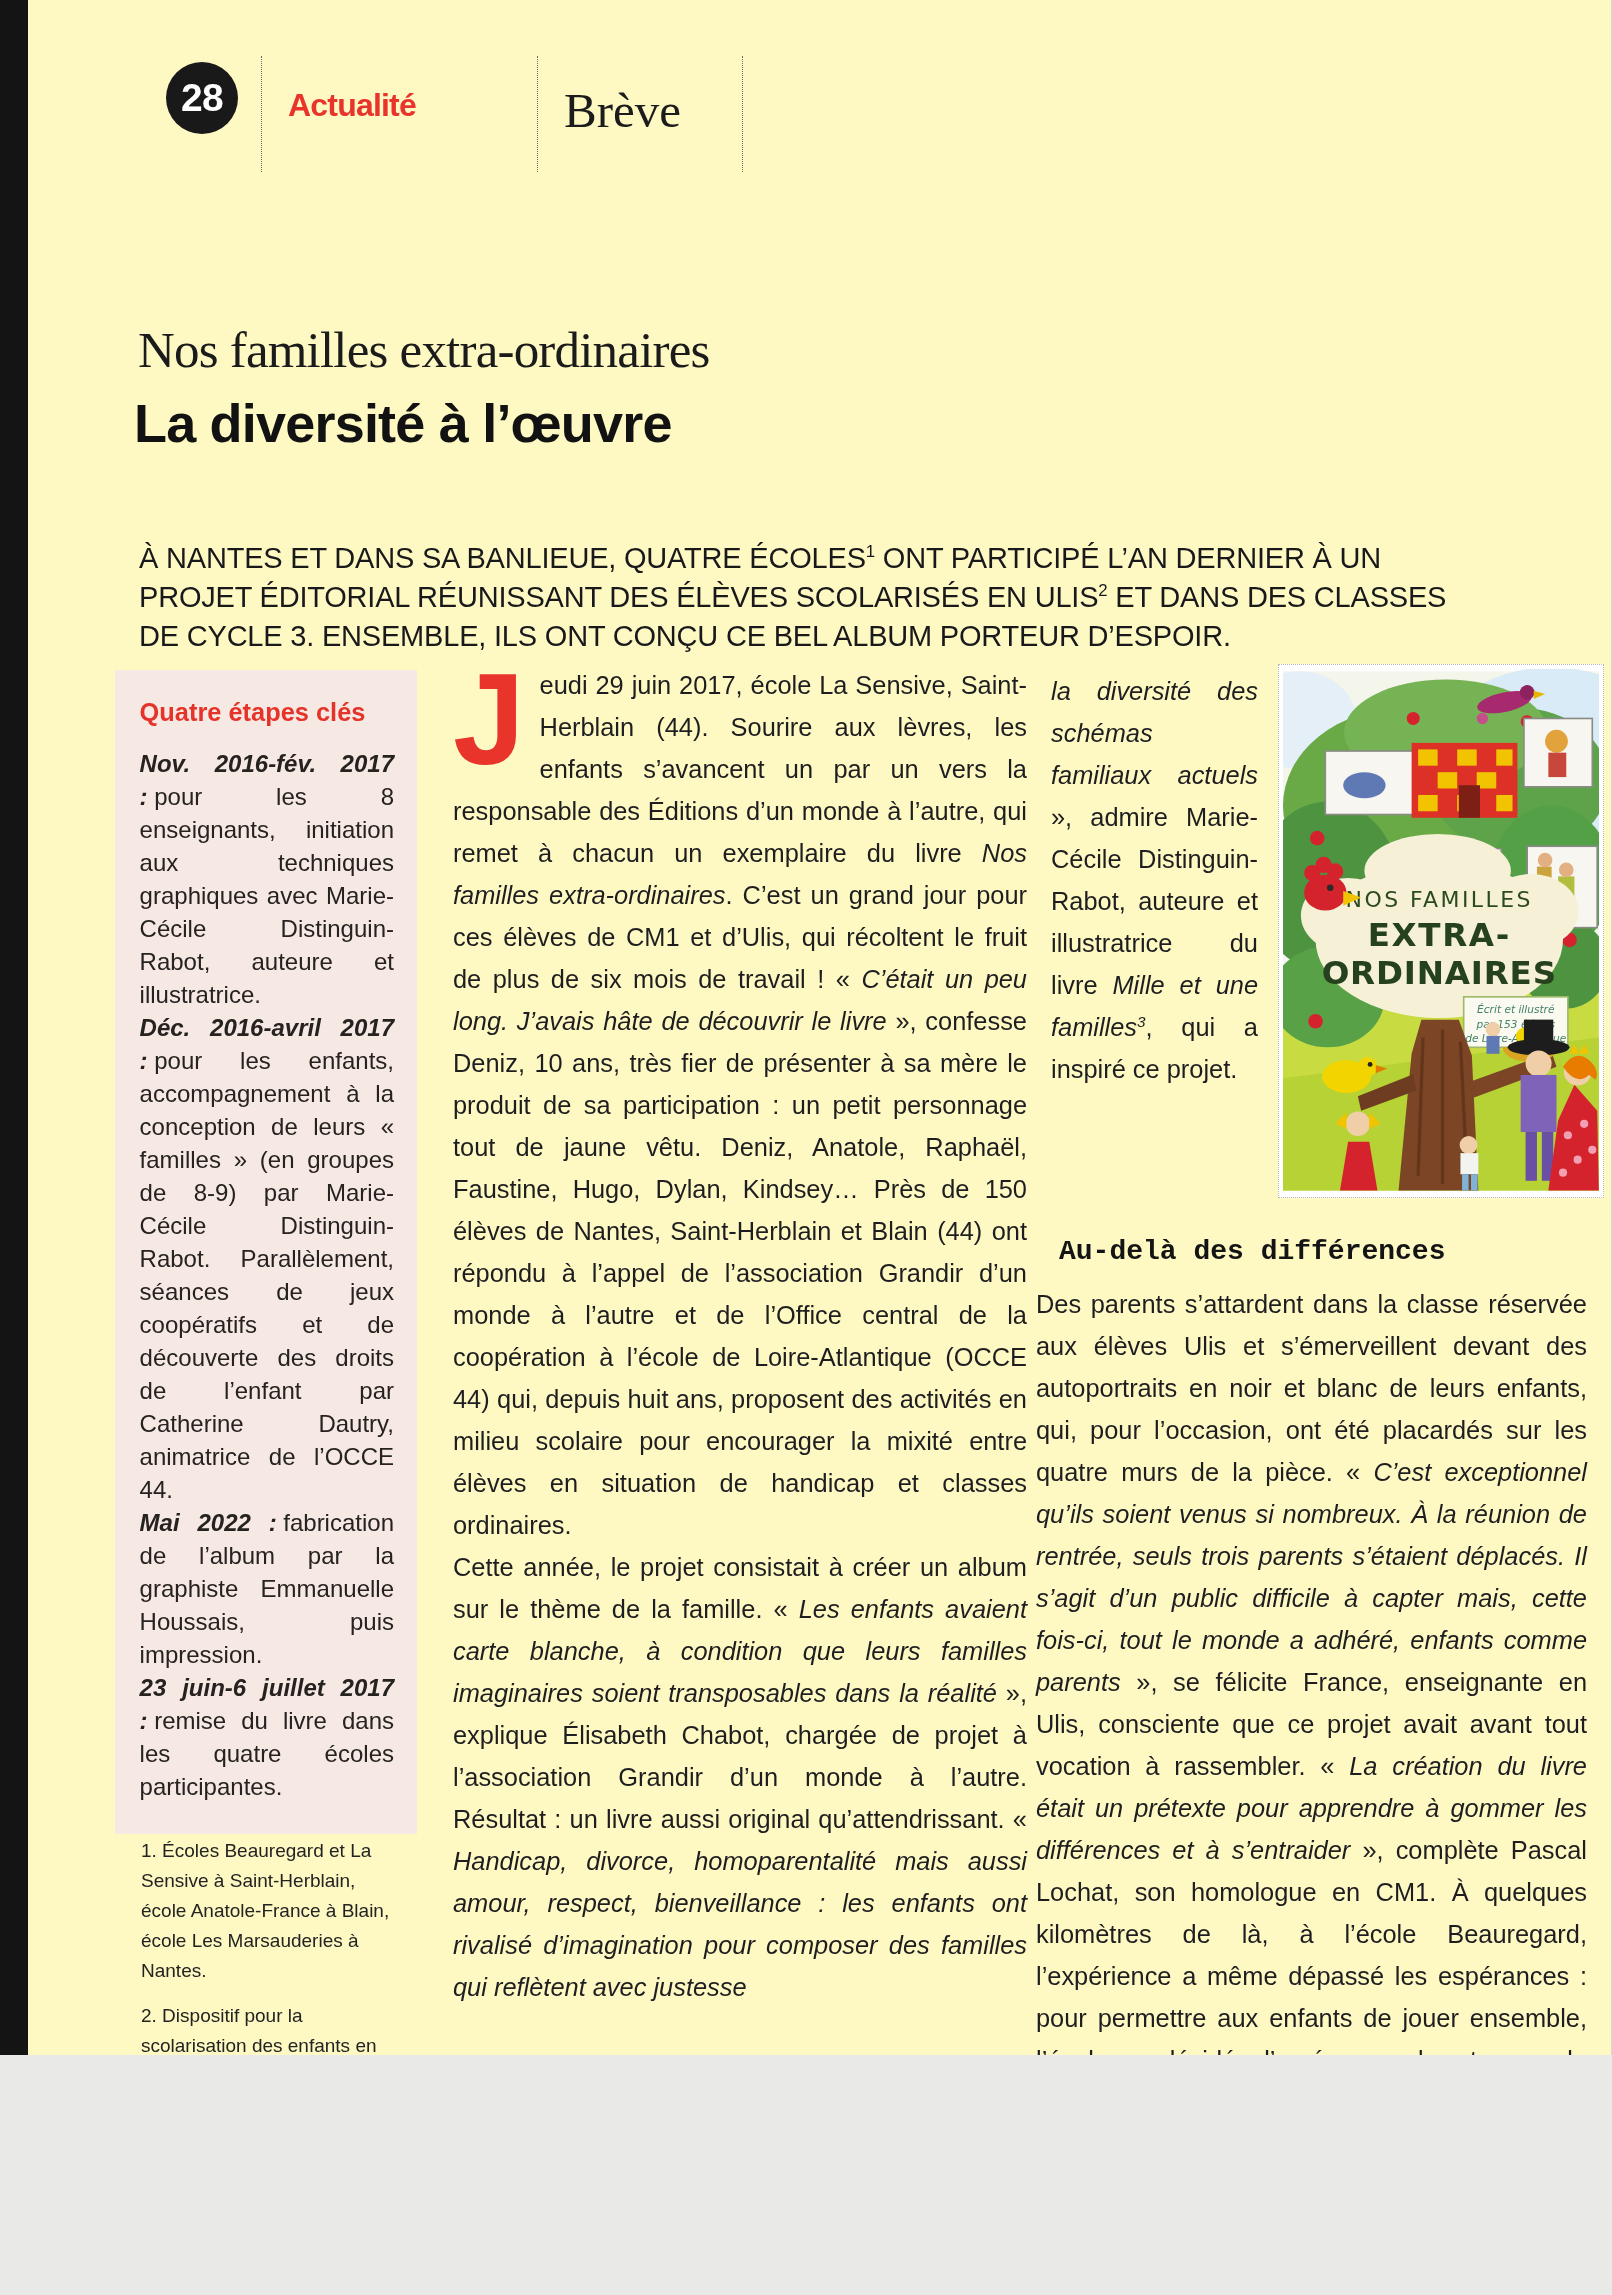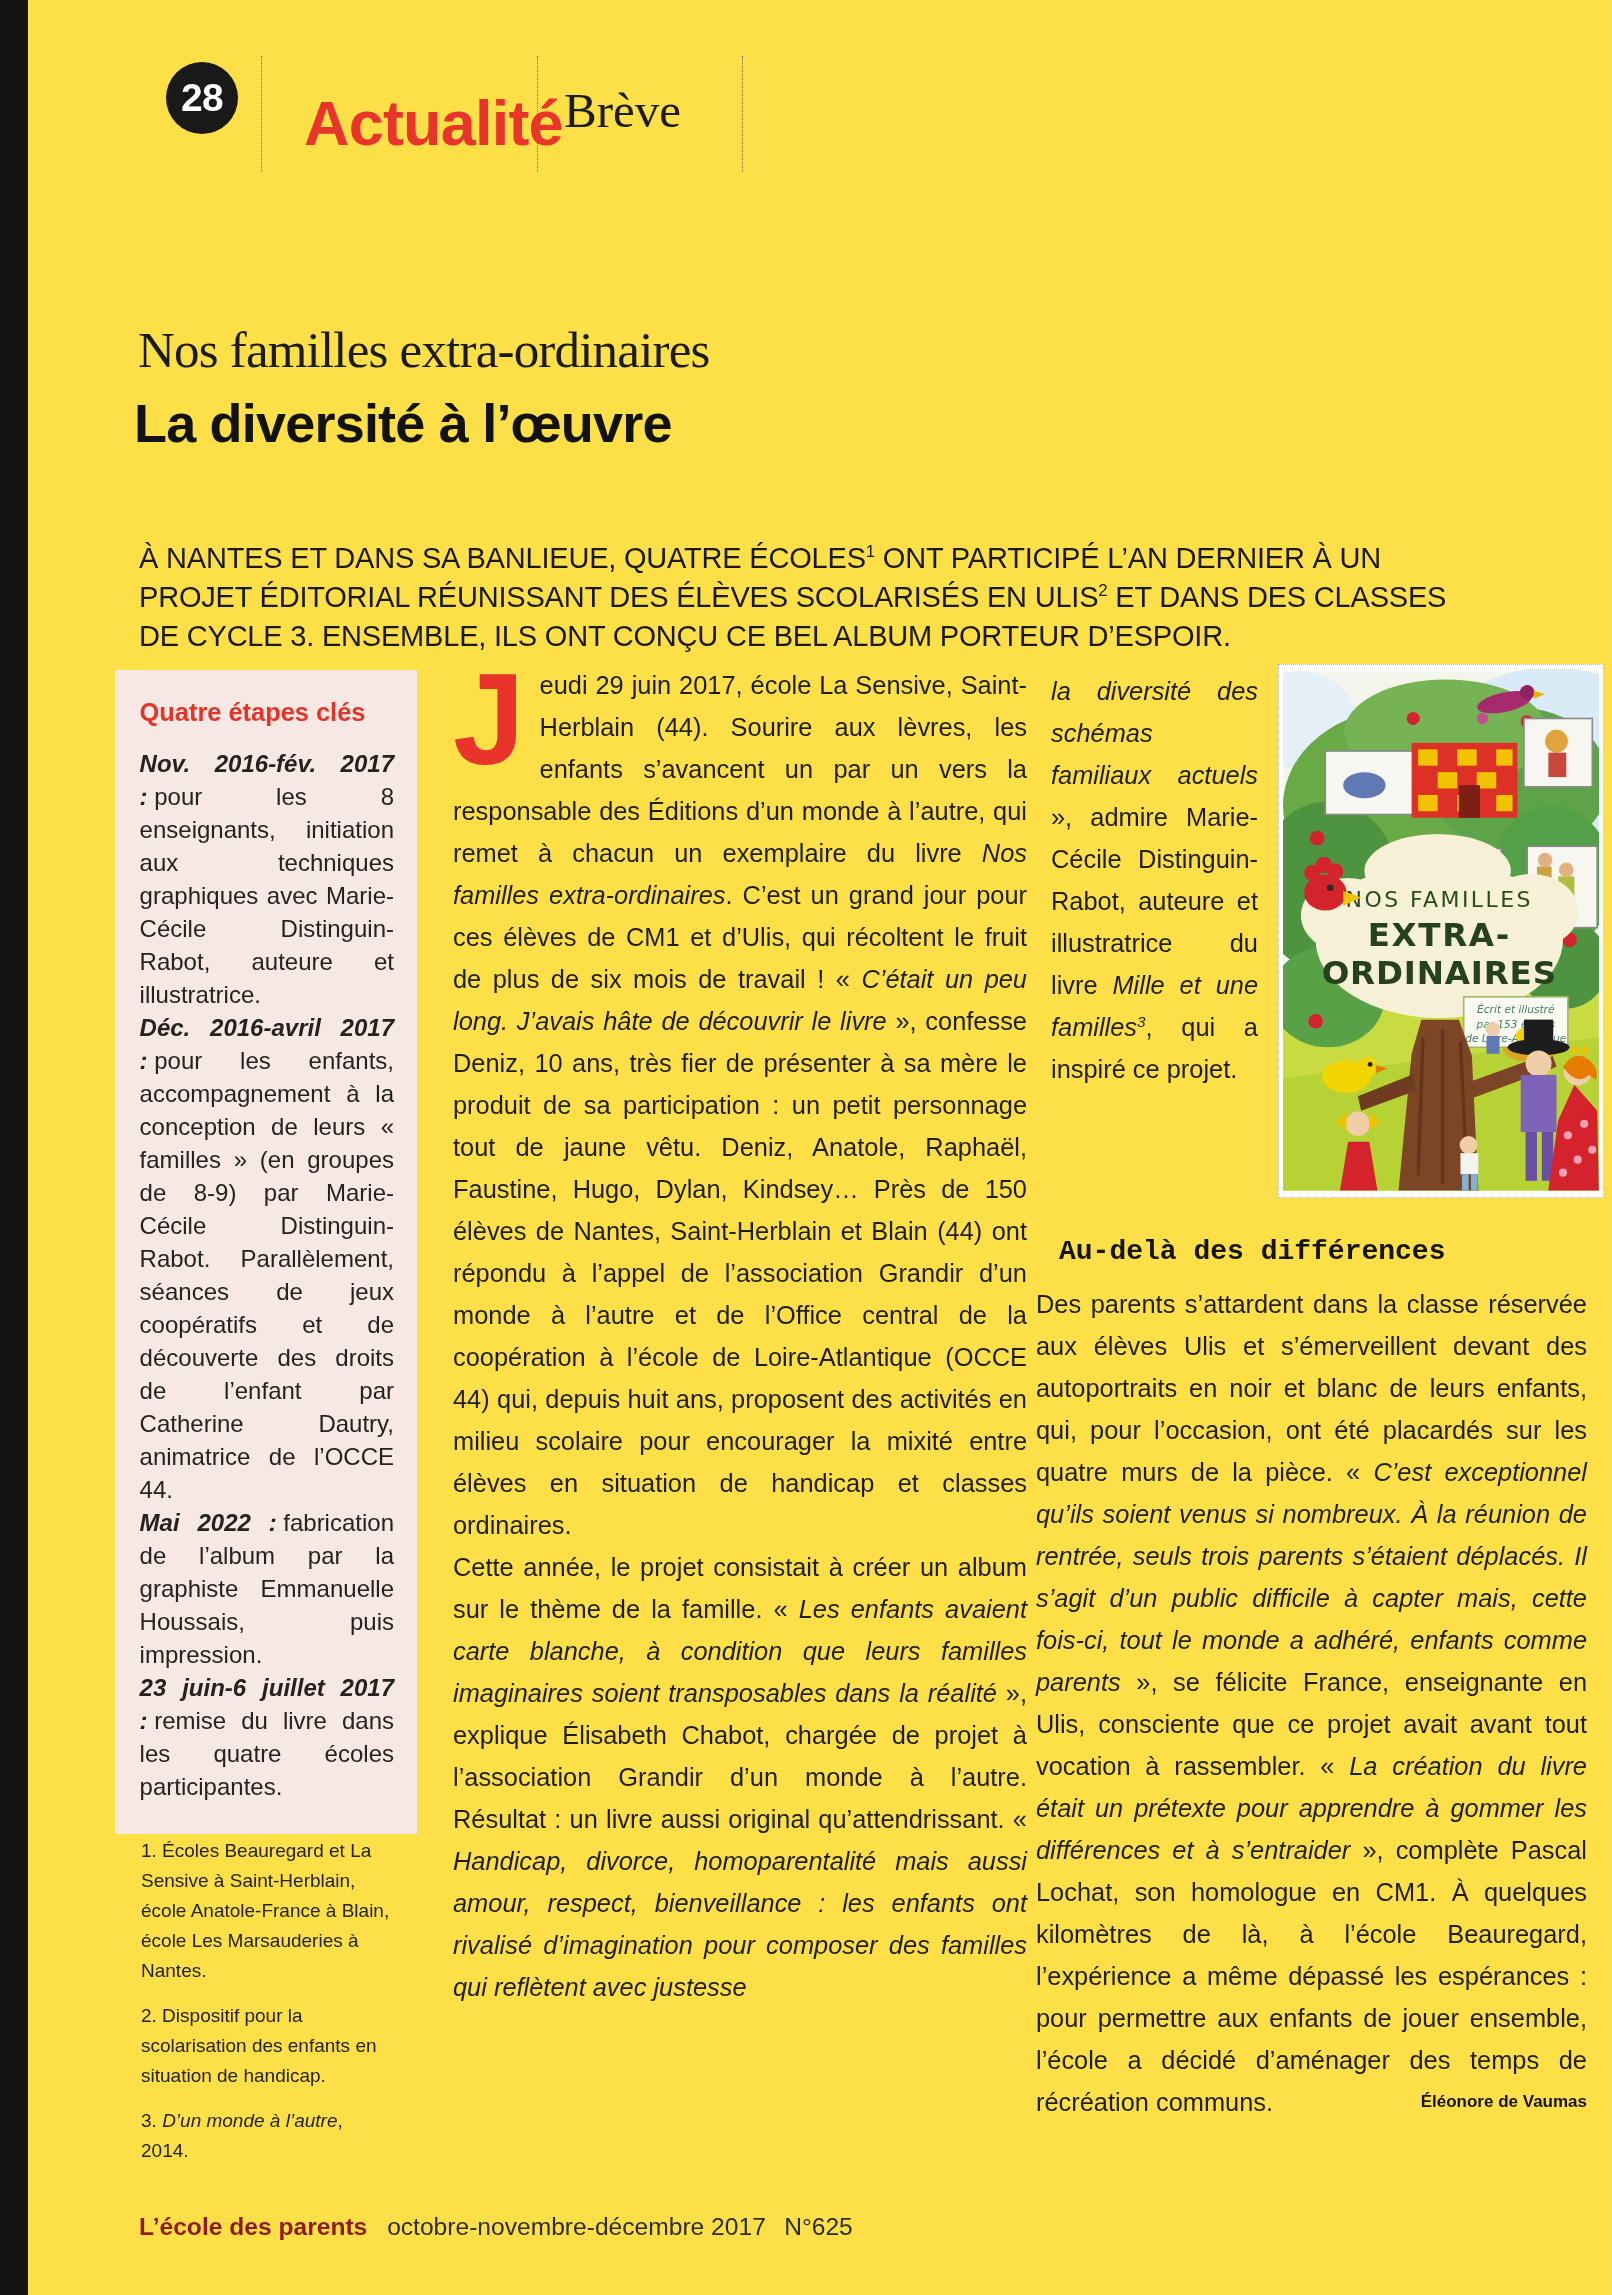--- a/index.html
+++ b/index.html
@@ -1,37 +1,37 @@
 <!DOCTYPE html>
 <html lang="fr" style="font-size:13px"><head>
 <meta charset="utf-8">
 <style>
   html,body{margin:0;padding:0;background:#e9e9e7;}
   .page{
     position:relative;
-    width:1613px;height:2295px;
-    background:#fde047;
+    width:1613px;height:2055px;
+    background:#fef9c3;
     overflow:hidden;
     font-family:"Liberation Sans", sans-serif;
     color:#1d1d1f;
   }
   .scan-edge{position:absolute;left:0;top:0;width:28px;height:2295px;background:#141414;}
   .scan-edge-right{position:absolute;right:0;top:0;width:2.5px;height:2295px;background:#d7d7d3;}
 
   
   .folio-circle{
     position:absolute;left:166px;top:62px;width:72px;height:72px;
     background:#191919;border-radius:50%;
     display:flex;align-items:center;justify-content:center;
     color:#fff;font-weight:bold;font-size:39px;letter-spacing:-0.8px;
   }
   .hdr-sep{position:absolute;top:56px;height:116px;border-left:1.6px dotted #6a6a6a;width:0;}
   .hdr-section{
-    position:absolute;left:304px;top:87px;
-    font-size:63px;font-weight:bold;color:#e8342b;letter-spacing:-0.8px;text-align:center;
+    position:absolute;left:288px;top:87px;
+    font-size:32px;font-weight:bold;color:#e8342b;letter-spacing:-0.8px;text-align:center;
   }
   .hdr-subsection{
     position:absolute;left:564px;top:82px;
     font-family:"Liberation Serif", serif;font-size:49px;color:#1c1c1c;letter-spacing:0;
   }
 
   
   .title-kicker{
     position:absolute;left:138px;top:321px;
     font-family:"Liberation Serif", serif;font-size:51px;color:#1b1b1b;letter-spacing:-0.8px;

